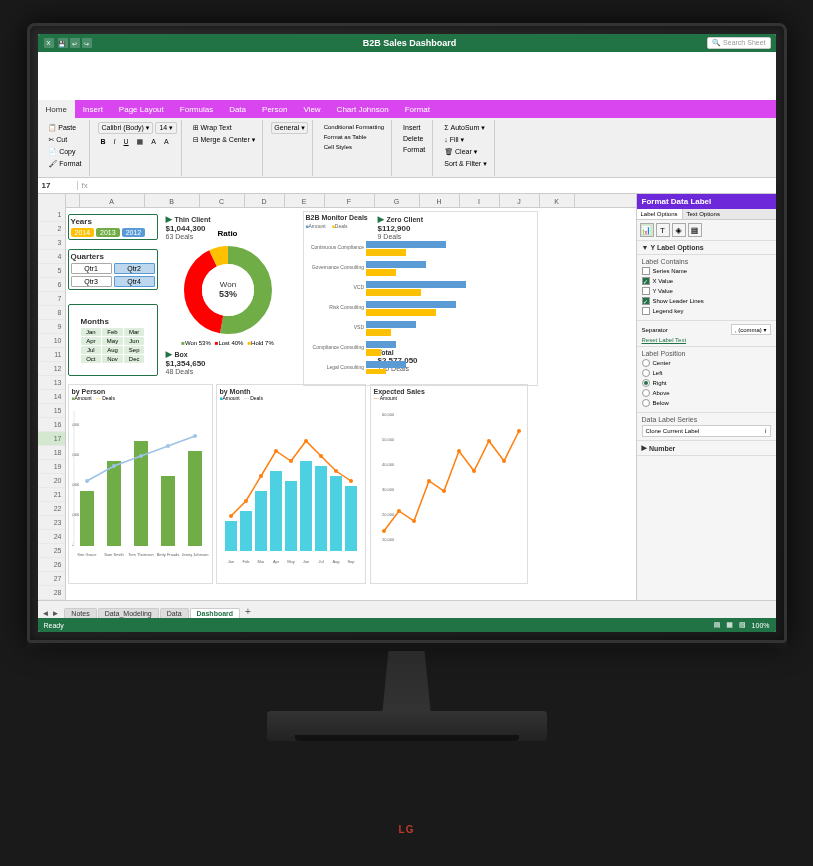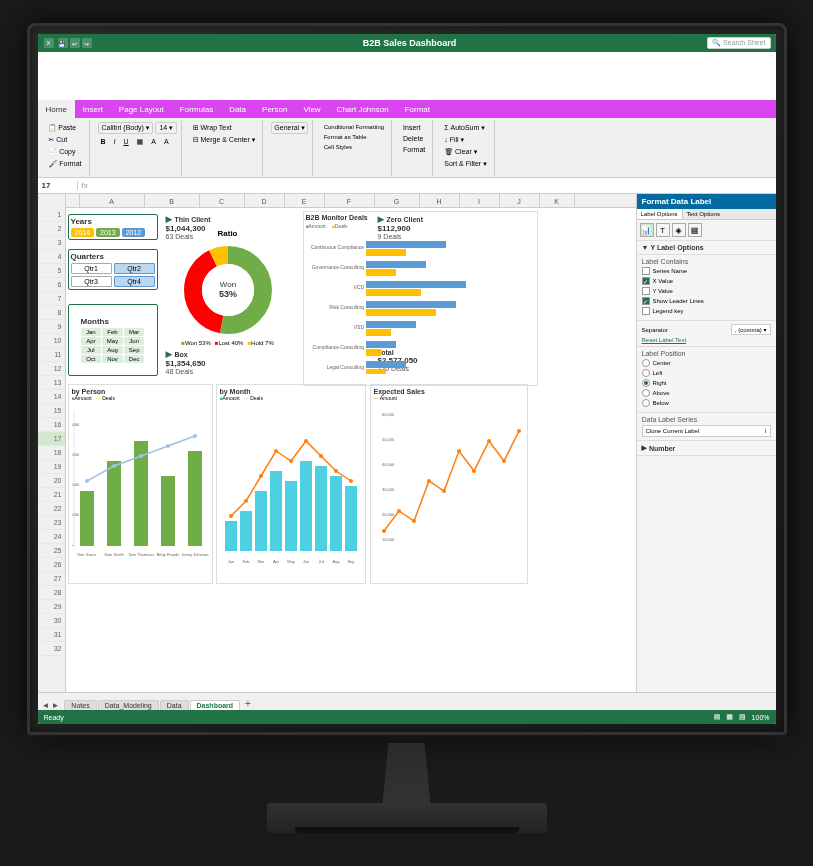--- a/index.html
+++ b/index.html
@@ -18,21 +18,21 @@
       position: relative;
       width: 780px;
       height: 820px;
       display: flex;
       flex-direction: column;
       align-items: center;
     }
 
     .monitor-bezel {
       width: 760px;
-      height: 712px;
+      height: 620px;
       background: linear-gradient(145deg, #2a2a2a, #1a1a1a);
       border-radius: 8px 8px 4px 4px;
       border: 3px solid #333;
       padding: 8px;
       position: relative;
       box-shadow: 0 0 30px rgba(0,0,0,0.8), inset 0 0 10px rgba(0,0,0,0.5);
     }
 
     .screen {
       width: 100%;
@@ -205,21 +205,21 @@
     }
 
     .right-panel {
       width: 140px;
       background: #f5f5f5;
       border-left: 1px solid #ccc;
       font-size: 7px;
     }
 
     .right-panel-header {
-      background: #0369a1;
+      background: #6d28d9;
       color: white;
       padding: 3px 5px;
       font-size: 8px;
       font-weight: bold;
     }
 
     .panel-section {
       padding: 3px 5px;
       border-bottom: 1px solid #ddd;
     }

